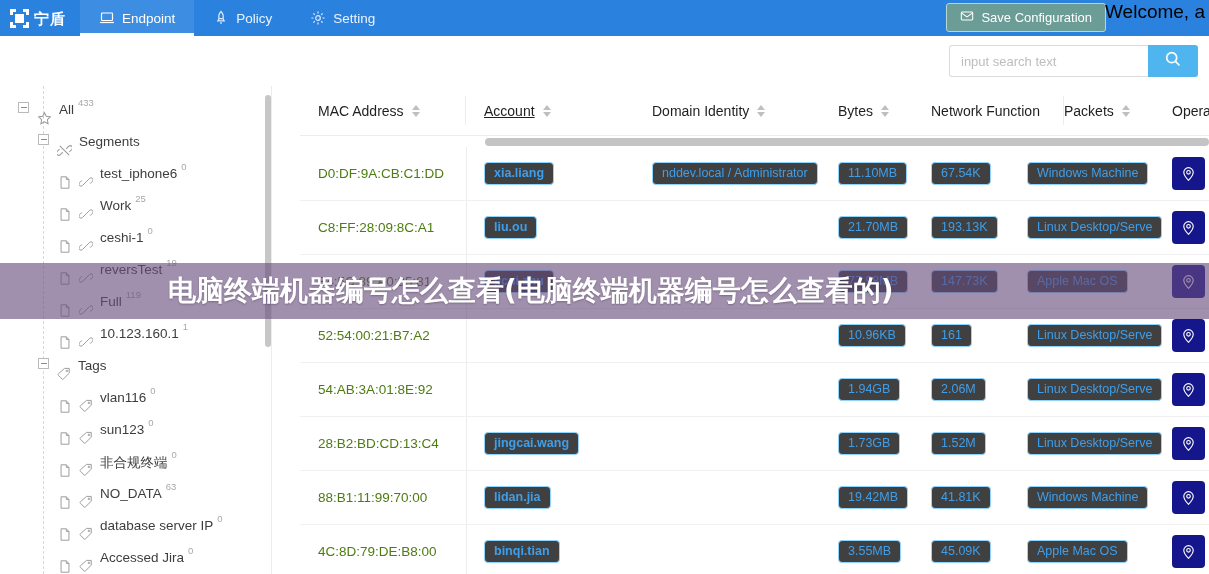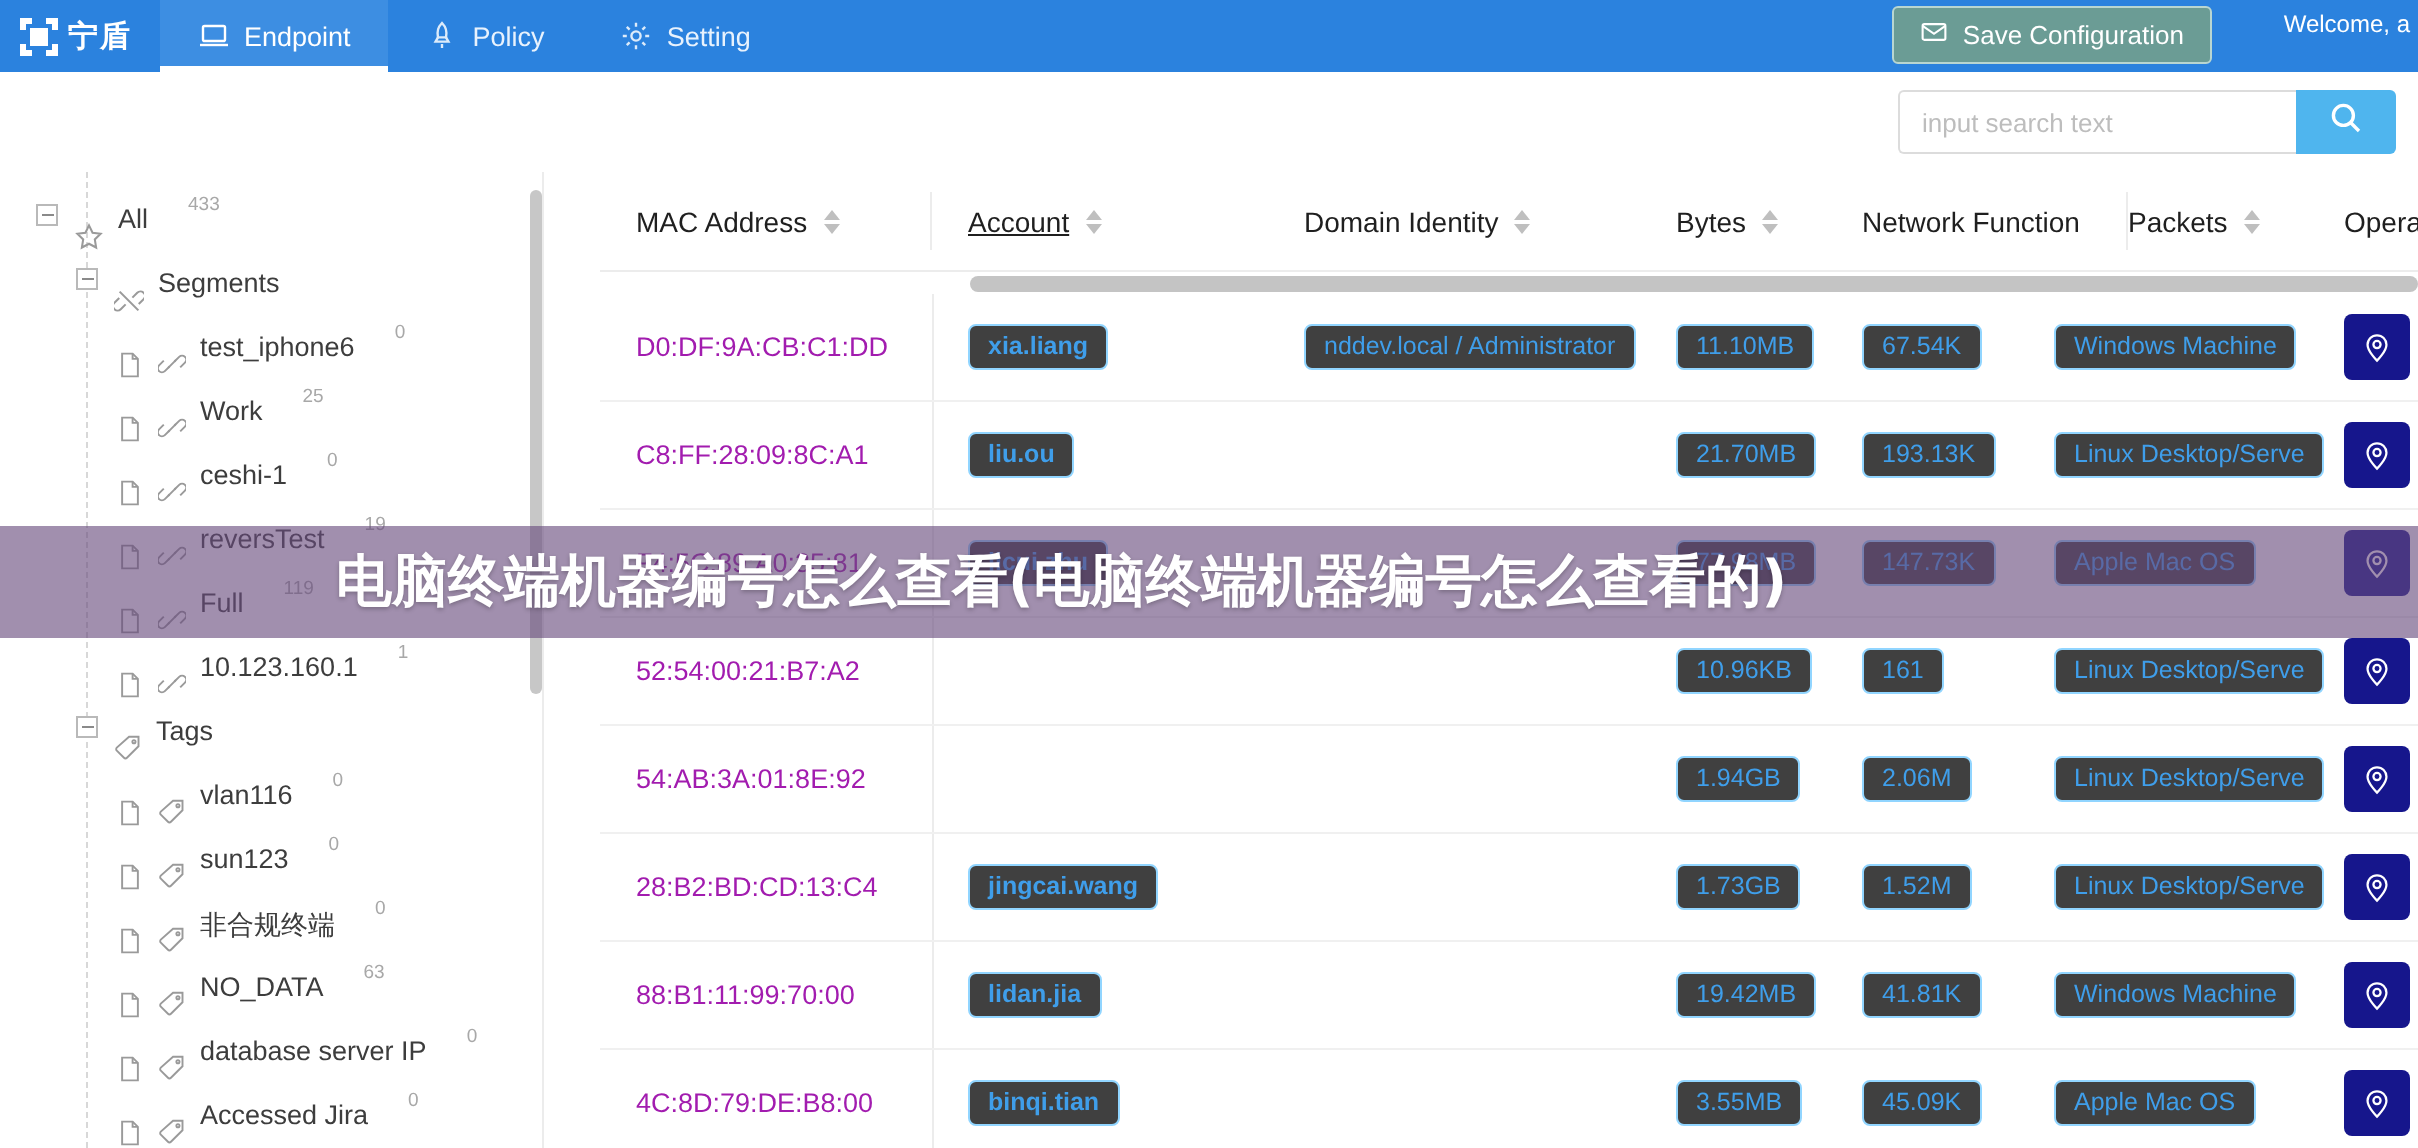--- a/index.html
+++ b/index.html
@@ -49,21 +49,21 @@
   .nav-item svg { display: block; }
 
   .savecfg {
     position: absolute; right: 103px; top: 3px; height: 29px;
     background: #6b9c95; border: 1px solid #b9d6d1; border-radius: 3px;
     color: #fff; font-size: 13px; display: flex; align-items: center;
     gap: 7px; padding: 0 13px; cursor: pointer;
   }
   .welcome {
     position: absolute; right: 0px; top: 0; height: 24px;
-    display: flex; align-items: center; color: #ffffff; font-size: 12px;
+    display: flex; align-items: center; color: #000000; font-size: 19px;
     padding-right: 4px;
   }
 
   
   .crumbbar {
     position: absolute; top: 36px; left: 0; width: 1209px; height: 49px;
     background: #fafafa; border-bottom: 1px solid #e8e8e8;
   }
   .crumb {
     position: absolute; left: 8px; top: 15px;
@@ -105,21 +105,21 @@
     width: 11px; height: 11px; border: 1px solid #b9b9b9; background: #fff;
     display: inline-flex; align-items: center; justify-content: center;
     margin-right: 8px; flex: 0 0 auto; position: relative;
   }
   .toggle::before {
     content: ''; position: absolute; width: 6px; height: 1px; background: #8a8a8a;
   }
   .nicon { margin-right: 7px; display: flex; align-items: center; flex: 0 0 auto; }
   .nlabel { color: #3d3d3d; }
   .ncount {
-    font-size: 9.5px; color: #a8a8a8; margin-left: 20px;
+    font-size: 9.5px; color: #a8a8a8; margin-left: 4px;
     vertical-align: super; position: relative; top: -5px;
   }
   .vline {
     position: absolute; left: 43px; top: 0; bottom: 0; width: 1px;
     border-left: 1px dashed #d8d8d8;
   }
   .sb-vscroll {
     position: absolute; left: 265px; top: 9px; width: 6px; height: 252px;
     background: #c7c7c7; border-radius: 3px;
   }
@@ -158,21 +158,21 @@
     position: absolute; left: 185px; top: 2px; width: 724px; height: 8px;
     background: #c4c4c4; border-radius: 4px;
   }
 
   .tbody { position: absolute; top: 61px; left: 0; width: 909px; }
   .trow {
     display: flex; align-items: center; height: 54px;
     border-bottom: 1px solid #f0f0f0; position: relative;
   }
   .td { flex: 0 0 auto; display: flex; align-items: center; height: 100%; }
-  .td.mac { font-size: 13.5px; color: #a21caf; }
+  .td.mac { font-size: 13.5px; color: #4d7c0f; }
   .vsep {
     position: absolute; left: 166px; top: 0; bottom: 0; width: 1px;
     background: #ececec;
   }
   .badge {
     display: inline-block; border: 1px solid #91d5ff; background: #404040;
     color: #3f9eea; border-radius: 4px; padding: 3px 9px;
     font-size: 12.5px; line-height: 1.25; white-space: nowrap;
   }
   .badge.user { font-weight: 700; }

